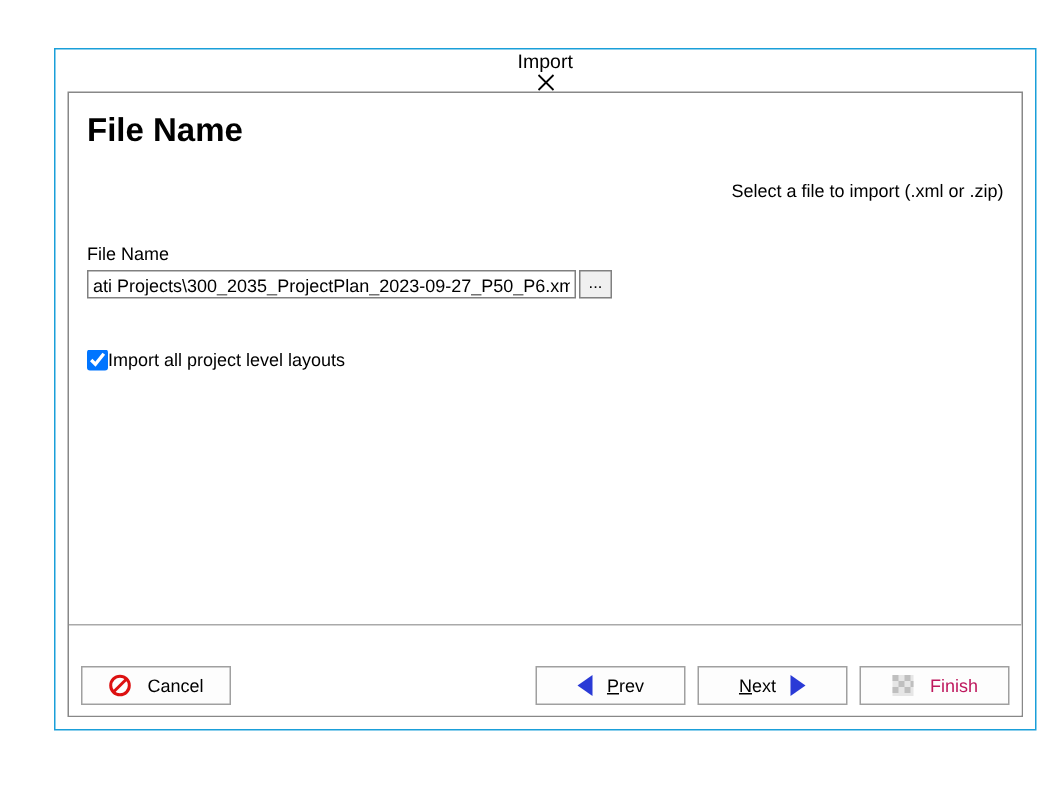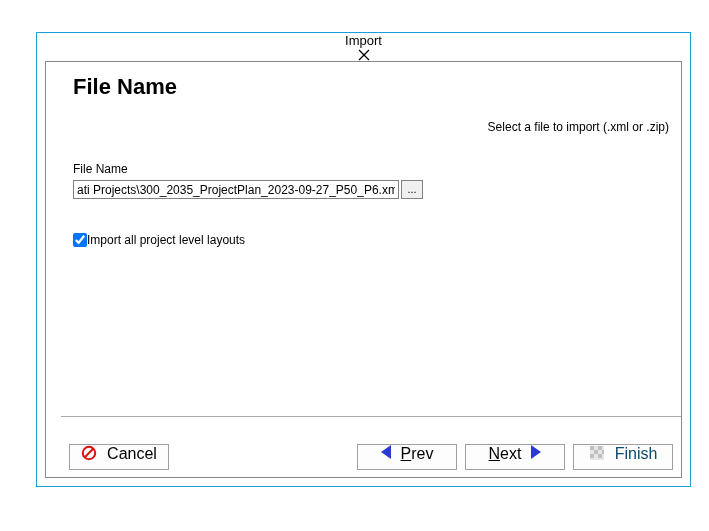--- a/index.html
+++ b/index.html
@@ -47,21 +47,20 @@
     justify-content: center;
     cursor: default;
   }
   .content-frame {
     margin: 0 8px 8px 8px;
     border: 1px solid #888;
     flex: 1;
     display: flex;
     flex-direction: column;
     box-sizing: border-box;
-    padding-left: 15px;
   }
   .main {
     flex: 1;
     padding: 8px 12px 4px 12px;
     box-sizing: border-box;
     position: relative;
   }
   .header-title {
     font-size: 22px;
     font-weight: bold;
@@ -123,32 +122,32 @@
     gap: 8px;
     box-sizing: border-box;
     background: #fff;
   }
   .btn {
     height: 26px;
     min-width: 96px;
     border: 1px solid #a0a0a0;
     background: #fdfdfd;
     display: flex;
-    align-items: flex-start;
+    align-items: center;
     justify-content: center;
     gap: 10px;
-    font-size: 16px;
+    font-size: 12px;
     padding: 0 10px;
     box-sizing: border-box;
     cursor: default;
     margin-top: 20px;
   }
   .btn.small { min-width: 100px; }
   .btn.disabled {
-    color: #0c4a6e;
+    color: #be185d;
   }
   .mnemonic { text-decoration: underline; }
   .flex-spacer { flex: 1; }
 
   
   .icon-cancel {
     width: 16px;
     height: 16px;
     flex:0 0 auto;
   }

